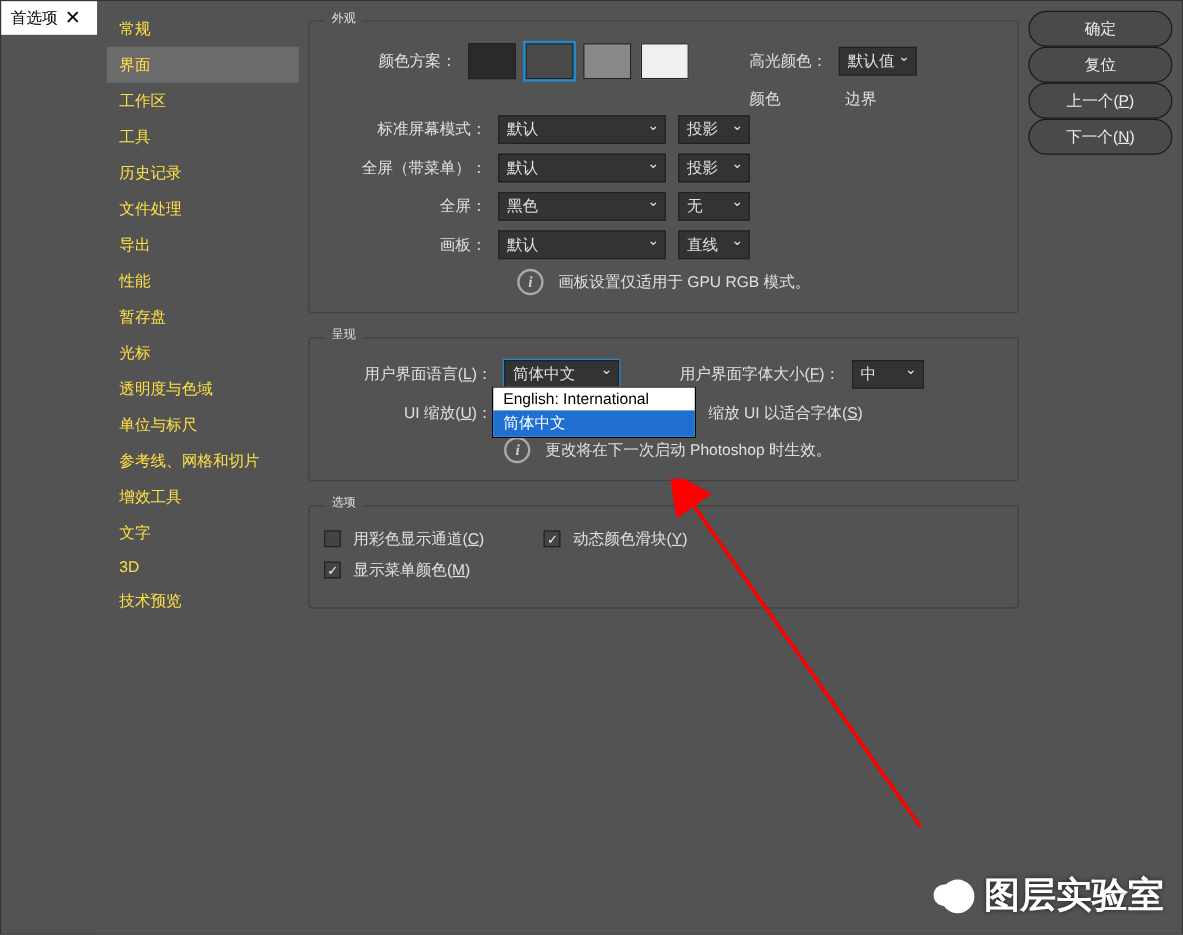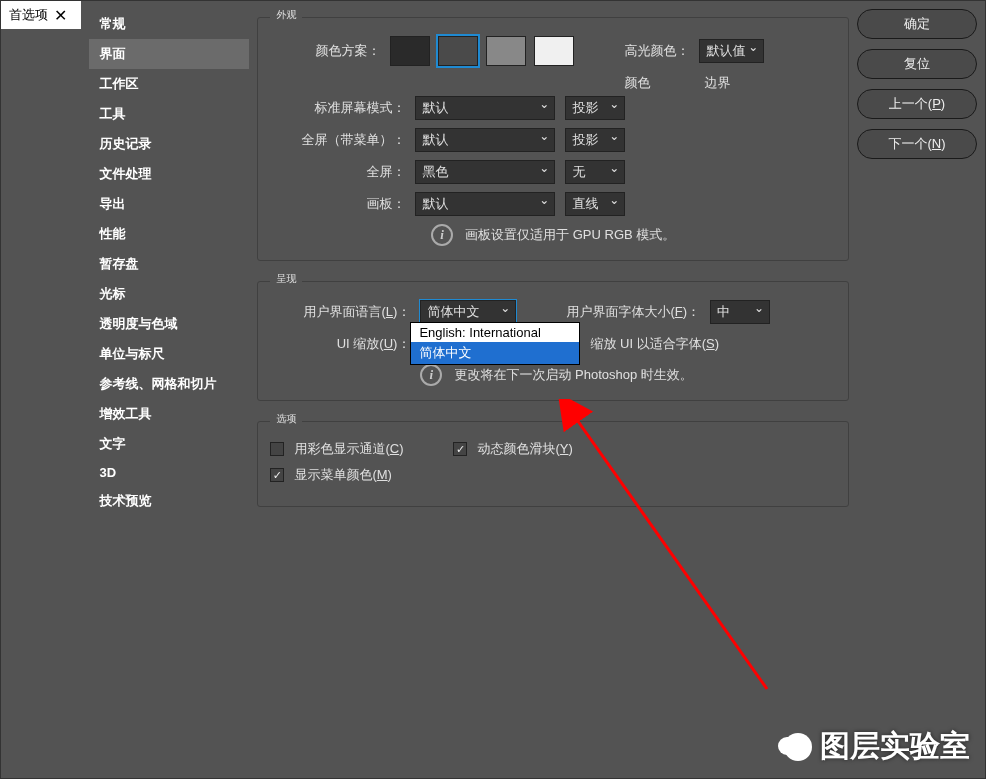--- a/index.html
+++ b/index.html
@@ -3,24 +3,24 @@
 <meta charset="utf-8">
 <style>
 * { box-sizing: border-box; margin: 0; padding: 0; }
 body { width: 986px; height: 779px; background: #fff; font-family: "Microsoft YaHei", sans-serif; font-size: 13px; color: #e0e0e0; position: relative; overflow: hidden; }
 .window { width: 986px; height: 779px; background: #535353; border: 1px solid #333; display: flex; }
 .titlebar { height: 28px; background: #fff; color: #000; display: flex; align-items: center; padding: 0 8px; justify-content: space-between; }
 .titlebar .title { font-size: 13px; }
 .closebtn { font-size: 16px; padding: 0 6px; cursor: pointer; }
 .body { flex: 1; display: flex; background: #535353; padding: 8px; gap: 8px; min-height: 0; }
 .sidebar { width: 160px; background: #535353; }
-.sidebar-item { padding: 6px 10px; color: #ffffff; cursor: pointer; font-weight: bold; }
+.sidebar-item { padding: 6px 10px; color: #fde047; cursor: pointer; }
 .sidebar-item.selected { background: #6b6b6b; }
 .main { flex: 1; display: flex; flex-direction: column; gap: 12px; position: relative; min-width: 0; }
-.rightbtns { width: 120px; display: flex; flex-direction: column; gap: 10px; align-items: stretch; }
+.rightbtns { width: 120px; display: flex; flex-direction: column; gap: 0; align-items: stretch; }
 .btn { border: 1px solid #1a1a1a; background: #4a4a4a; border-radius: 18px; padding: 5px 10px; text-align: center; cursor: pointer; color: #eee; font-size: 13px; }
 .group { border: 1px solid #404040; border-radius: 3px; padding: 18px 12px 14px; position: relative; margin-top: 8px; }
 .group-title { position: absolute; top: -10px; left: 12px; background: #535353; padding: 0 6px; font-size: 10px; }
 .row { display: flex; align-items: center; gap: 10px; margin-bottom: 8px; }
 .lbl { text-align: right; color: #e0e0e0; }
 .swatches { display: flex; gap: 8px; }
 .swatch { width: 40px; height: 30px; border: 1px solid #222; cursor: pointer; }
 .swatch.sel { outline: 2px solid #1f8ad2; outline-offset: 0; }
 .select { background: #333; border: 1px solid #222; padding: 2px 18px 2px 6px; color: #e0e0e0; position: relative; cursor: pointer; min-width: 60px; display: inline-flex; align-items: center; }
 .select::after { content: "⌄"; position: absolute; right: 5px; top: 0px; font-size: 12px; }

